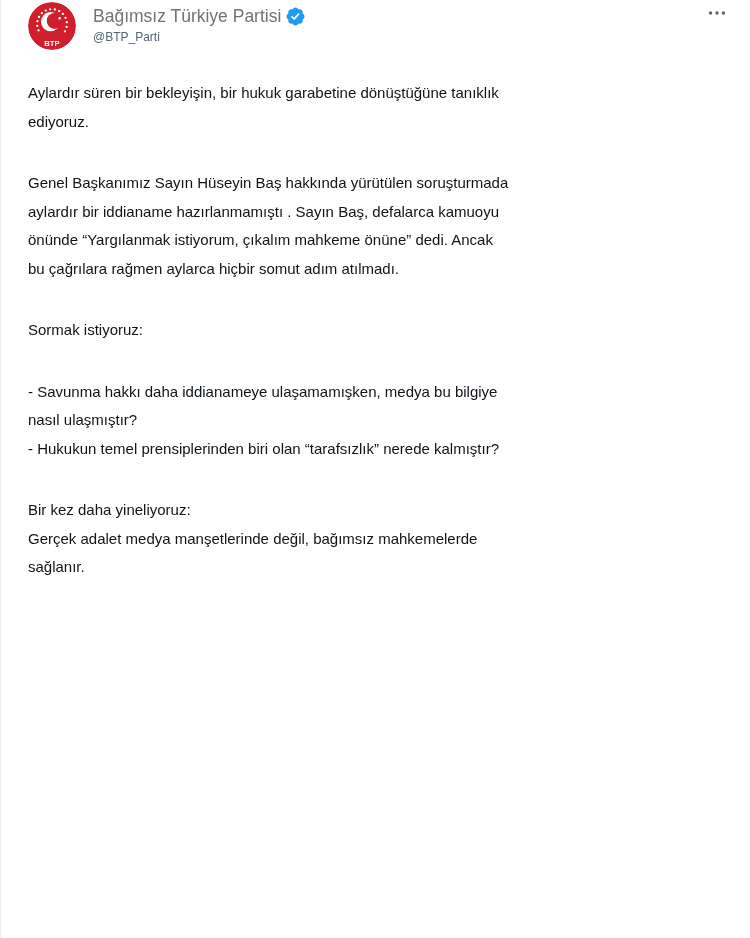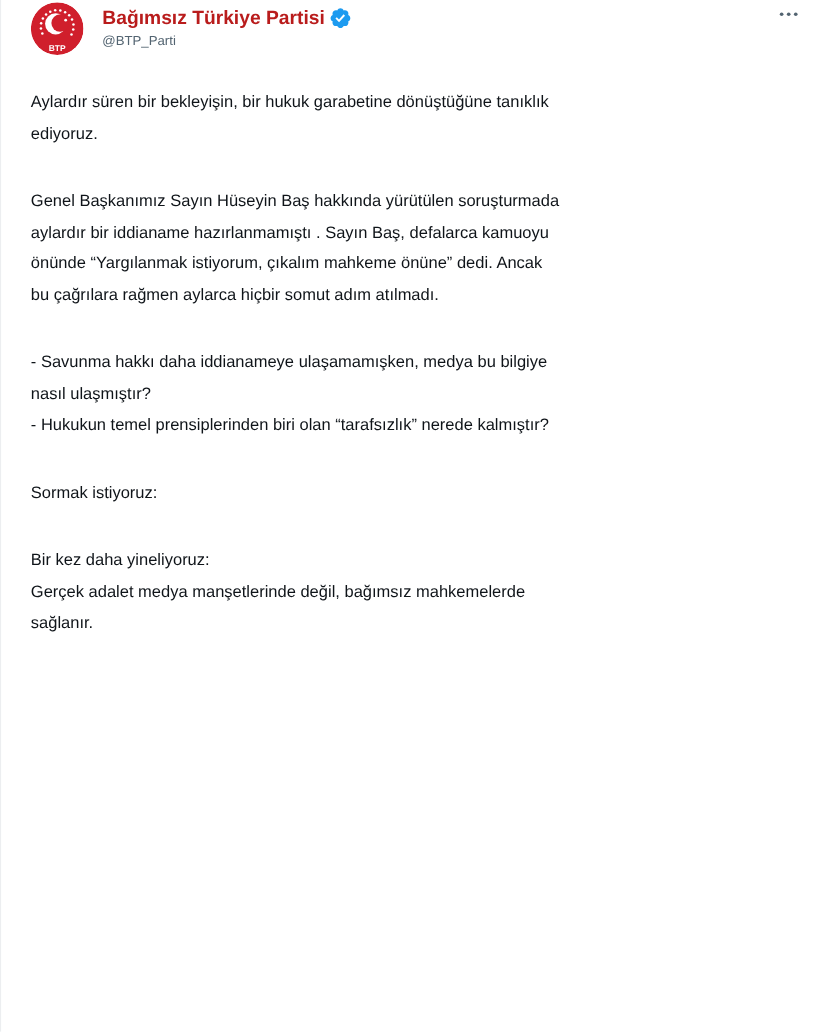--- a/index.html
+++ b/index.html
@@ -37,23 +37,23 @@
     padding-top: 4px;
     min-width: 0;
   }
   .name-row {
     display: flex;
     align-items: center;
     cursor: pointer;
   }
   .name {
     font-size: 17.5px;
-    font-weight: 700;
+    font-weight: 400;
     line-height: 21px;
-    color: #b91c1c;
+    color: #737373;
     white-space: nowrap;
   }
   .badge {
     width: 21px; height: 21px;
     margin-left: 4px;
     display: inline-flex;
     flex: 0 0 auto;
   }
   .badge svg { width: 21px; height: 21px; display: block; }
   .handle {
@@ -148,22 +148,22 @@
 
   </div>
 
   <div class="tweet-body">
     <p>Aylardır süren bir bekleyişin, bir hukuk garabetine dönüştüğüne tanıklık
 ediyoruz.</p>
     <p>Genel Başkanımız Sayın Hüseyin Baş hakkında yürütülen soruşturmada
 aylardır bir iddianame hazırlanmamıştı . Sayın Baş, defalarca kamuoyu
 önünde “Yargılanmak istiyorum, çıkalım mahkeme önüne” dedi. Ancak
 bu çağrılara rağmen aylarca hiçbir somut adım atılmadı.</p>
+    <p>Sormak istiyoruz:</p>
     <p>- Savunma hakkı daha iddianameye ulaşamamışken, medya bu bilgiye
 nasıl ulaşmıştır?
 - Hukukun temel prensiplerinden biri olan “tarafsızlık” nerede kalmıştır?</p>
-    <p>Sormak istiyoruz:</p>
     <p>Bir kez daha yineliyoruz:
 Gerçek adalet medya manşetlerinde değil, bağımsız mahkemelerde
 sağlanır.</p>
   </div>
 
 </div>
 
 </body></html>

